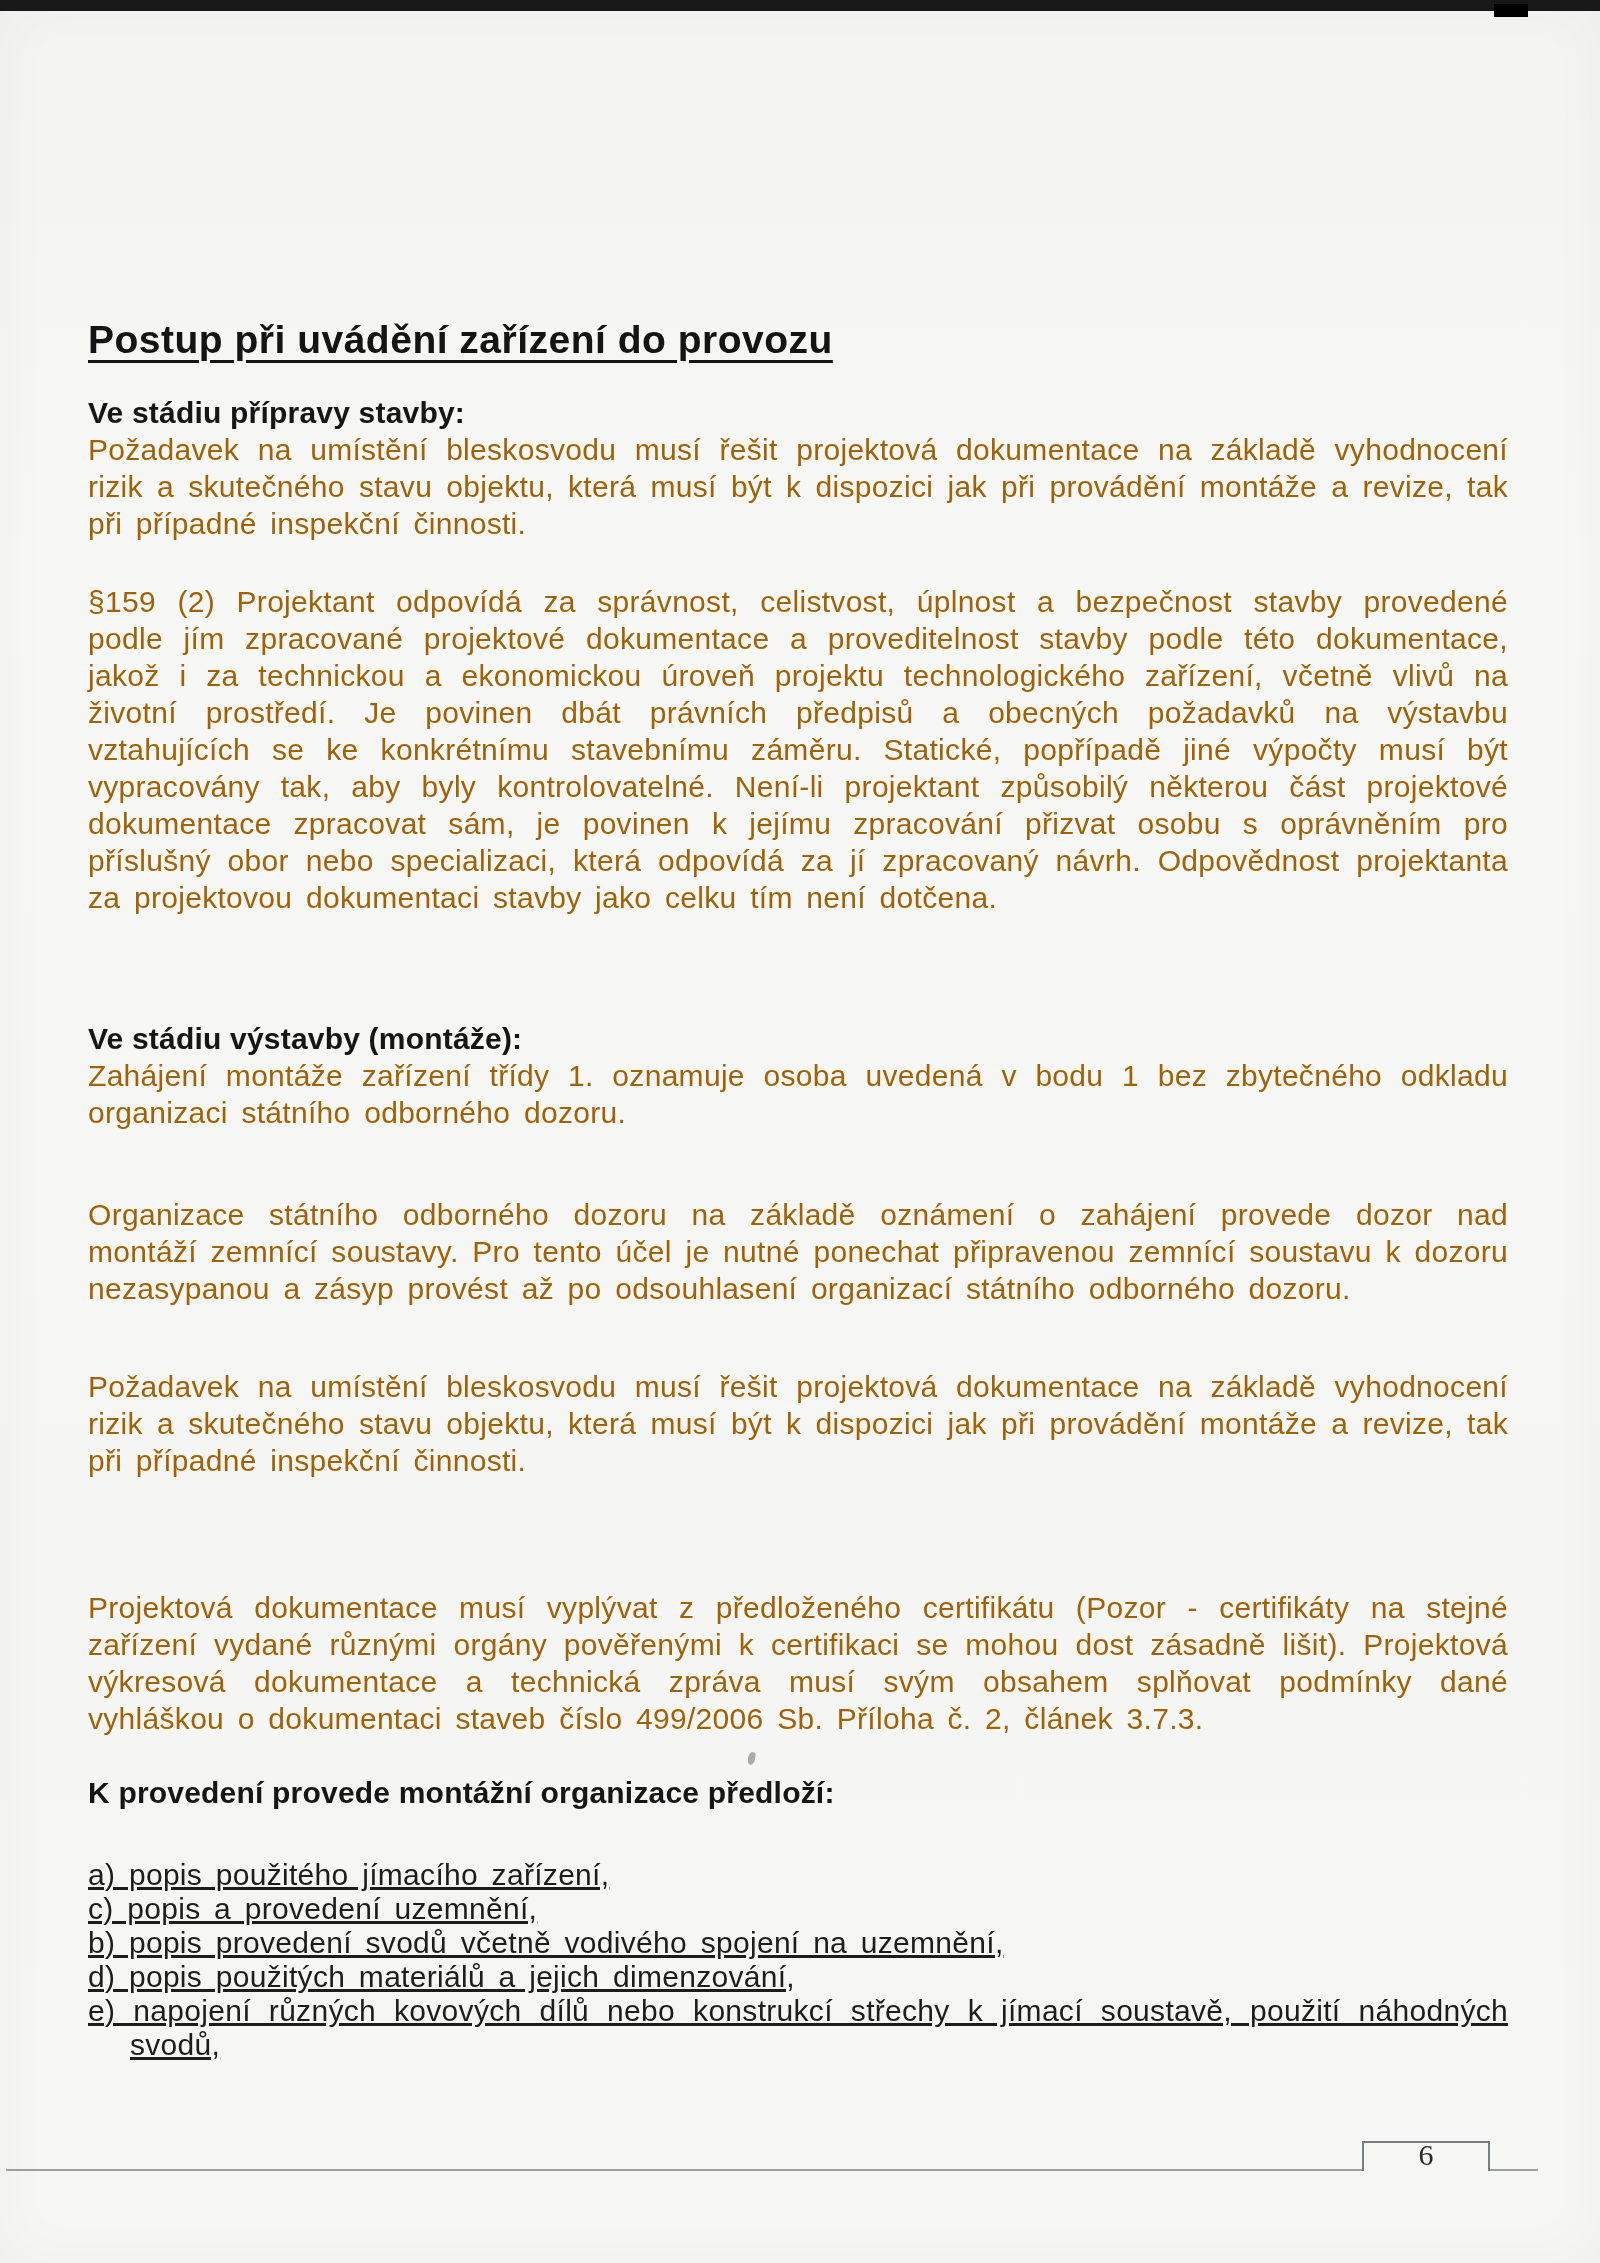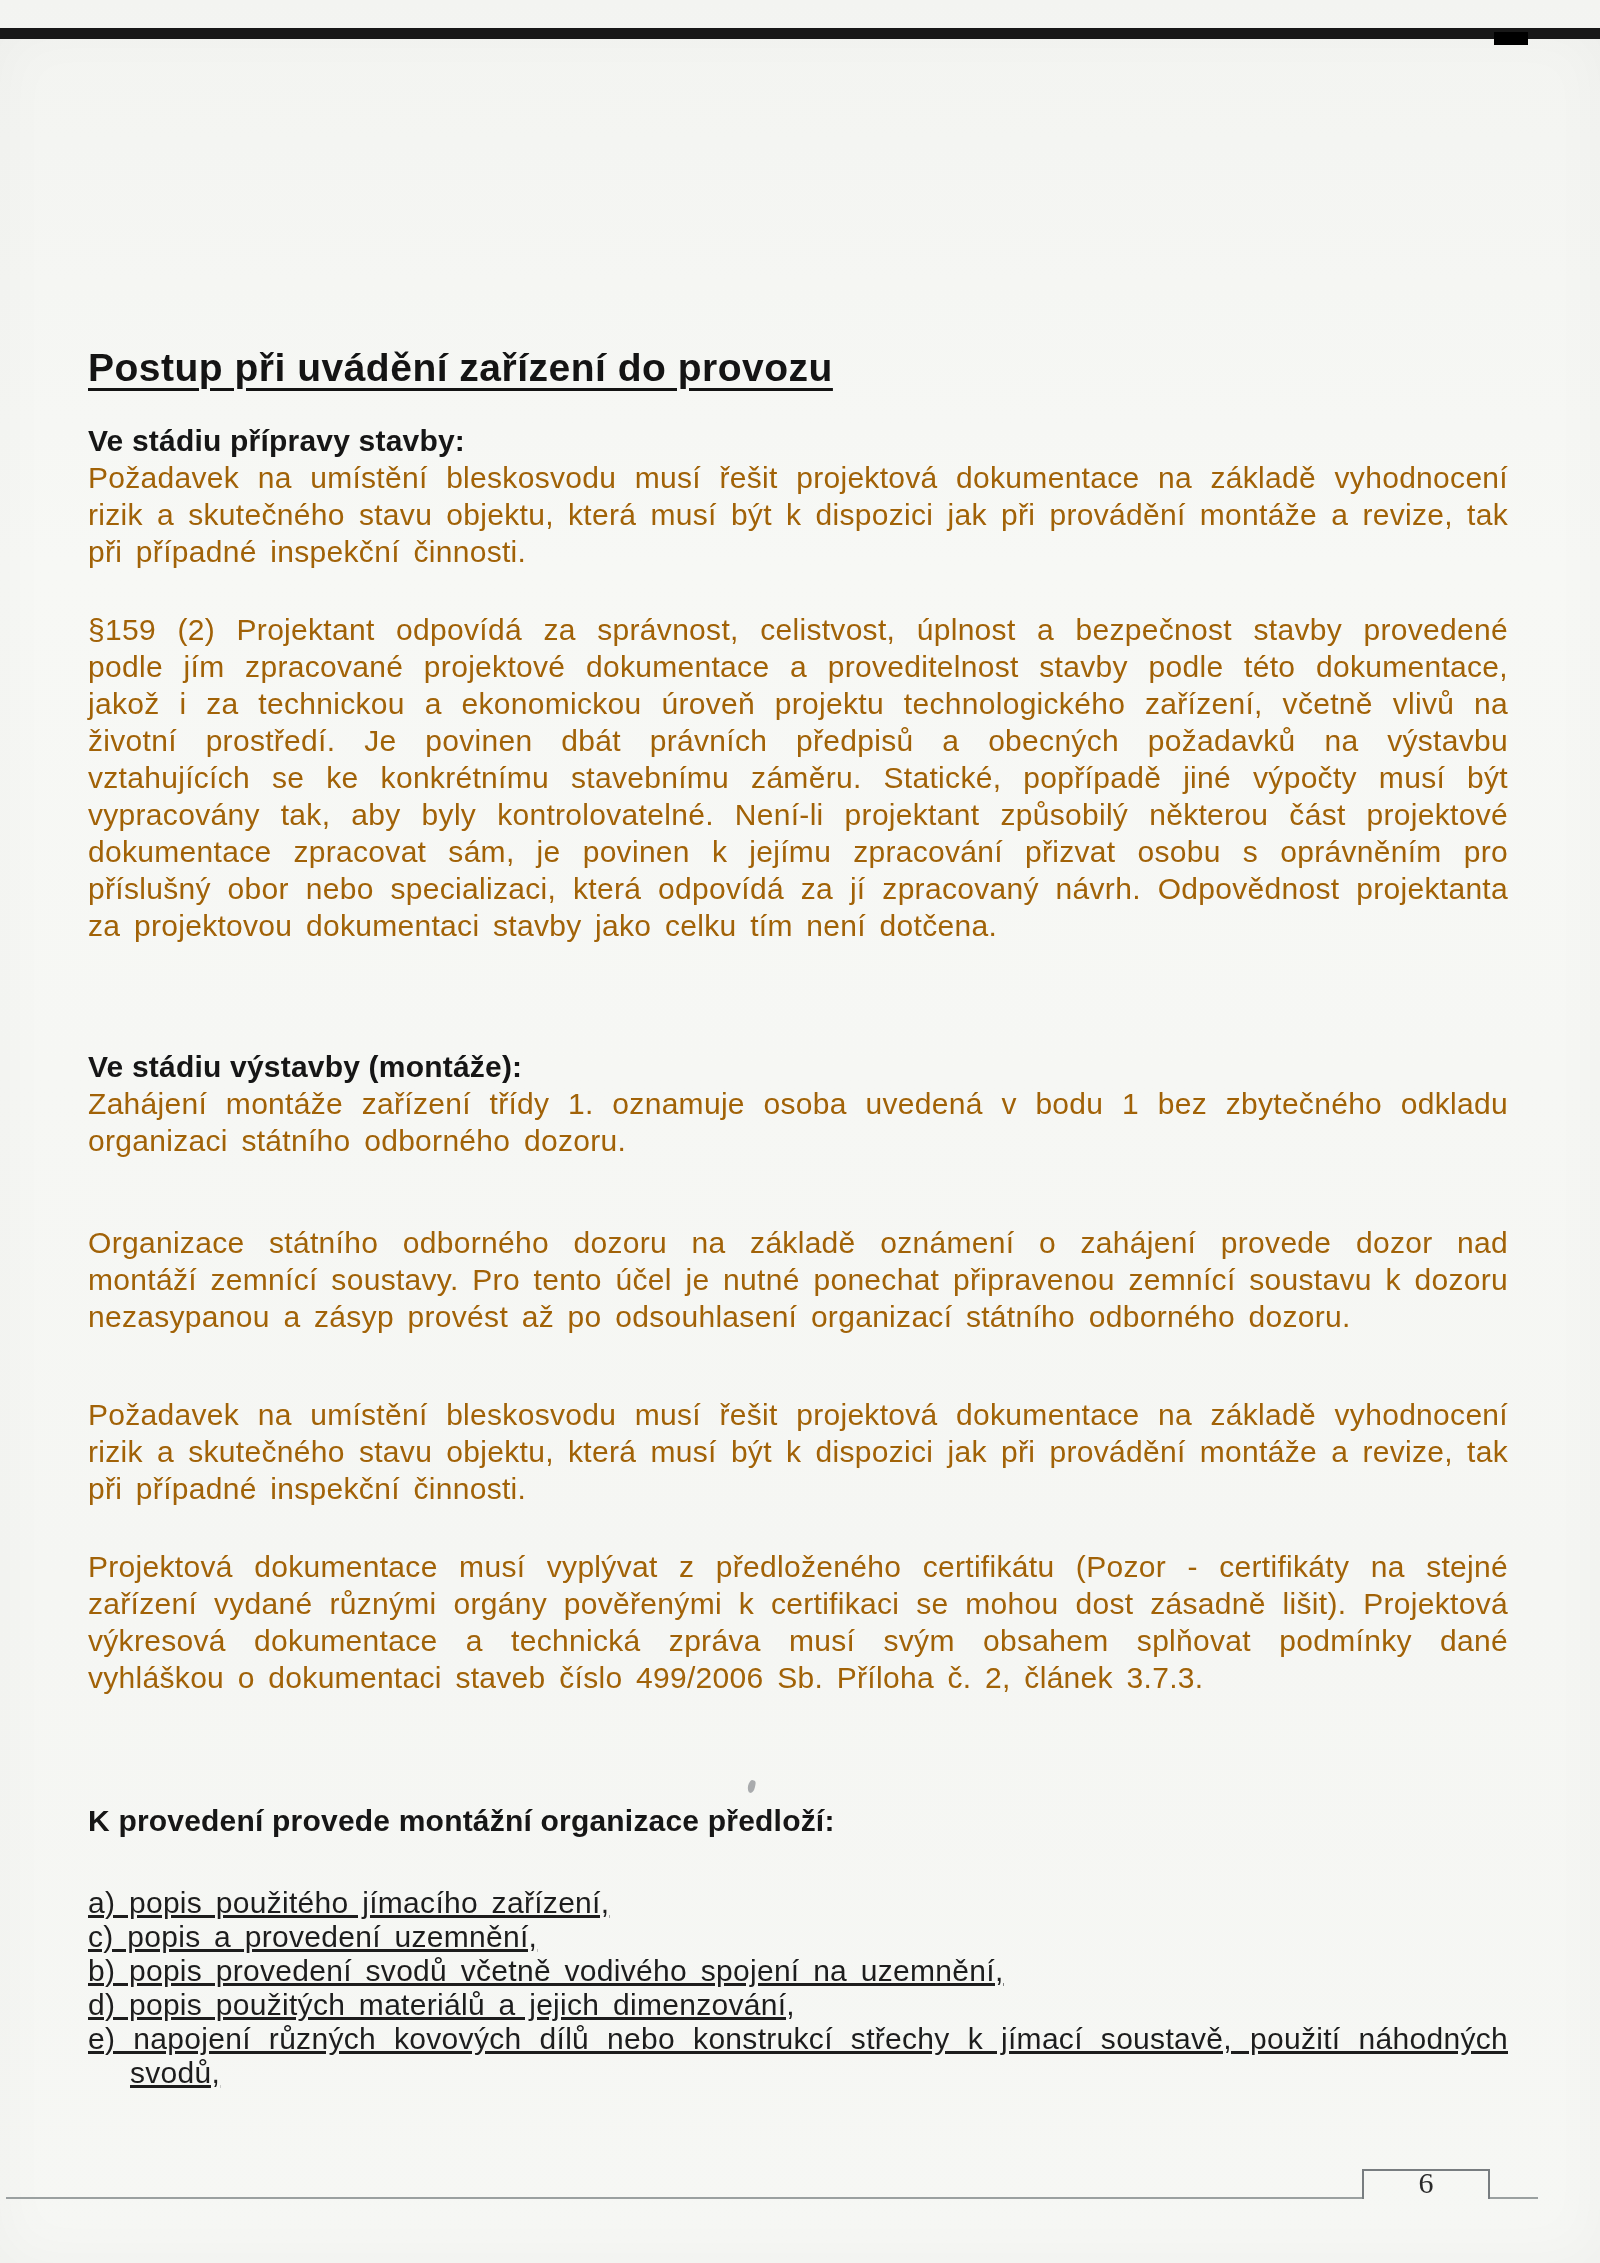--- a/index.html
+++ b/index.html
@@ -4,21 +4,21 @@
 <style>
   * { margin: 0; padding: 0; box-sizing: border-box; }
   html, body { width: 1600px; height: 2263px; }
   body {
     position: relative;
     overflow: hidden;
     background: linear-gradient(180deg, #f3f4f1 0%, #f7f8f5 25%, #f5f6f3 70%, #f6f7f4 100%);
     font-family: "Liberation Sans", sans-serif;
     color: #1b1b1b;
   }
-  .page { position: absolute; inset: 0; box-shadow: inset 0 0 60px rgba(0,0,0,0.03); margin-top: 28px; }
+  .page { position: absolute; inset: 0; box-shadow: inset 0 0 60px rgba(0,0,0,0.03); }
 
   
   .top-edge { position: absolute; top: 0; left: 0; width: 1600px; height: 11px; background: #181818; }
   .top-tick { position: absolute; top: 4px; left: 1494px; width: 34px; height: 13px; background: #000; }
   .speck { position: absolute; left: 748px; top: 1752px; width: 7px; height: 13px; background: #8f9296; border-radius: 60% 40% 60% 60%; transform: rotate(12deg); opacity: .75; }
 
   
   .content { position: absolute; left: 88px; top: 0; width: 1420px; height: 2263px; }
   .block { position: absolute; left: 0; width: 100%; }
 
@@ -71,21 +71,21 @@
     <p class="block para" style="top:583px">§159 (2) Projektant odpovídá za správnost, celistvost, úplnost a bezpečnost stavby provedené podle jím zpracované projektové dokumentace a proveditelnost stavby podle této dokumentace, jakož i za technickou a ekonomickou úroveň projektu technologického zařízení, včetně vlivů na životní prostředí. Je povinen dbát právních předpisů a obecných požadavků na výstavbu vztahujících se ke konkrétnímu stavebnímu záměru. Statické, popřípadě jiné výpočty musí být vypracovány tak, aby byly kontrolovatelné. Není-li projektant způsobilý některou část projektové dokumentace zpracovat sám, je povinen k jejímu zpracování přizvat osobu s oprávněním pro příslušný obor nebo specializaci, která odpovídá za jí zpracovaný návrh. Odpovědnost projektanta za projektovou dokumentaci stavby jako celku tím není dotčena.</p>
 
     <h2 class="block heading" style="top:1020px">Ve stádiu výstavby (montáže):</h2>
 
     <p class="block para" style="top:1057px">Zahájení montáže zařízení třídy 1. oznamuje osoba uvedená v bodu 1 bez zbytečného odkladu organizaci státního odborného dozoru.</p>
 
     <p class="block para" style="top:1196px">Organizace státního odborného dozoru na základě oznámení o zahájení provede dozor nad montáží zemnící soustavy. Pro tento účel je nutné ponechat připravenou zemnící soustavu k dozoru nezasypanou a zásyp provést až po odsouhlasení organizací státního odborného dozoru.</p>
 
     <p class="block para" style="top:1368px">Požadavek na umístění bleskosvodu musí řešit projektová dokumentace na základě vyhodnocení rizik a skutečného stavu objektu, která musí být k dispozici jak při provádění montáže a revize, tak při případné inspekční činnosti.</p>
 
-    <p class="block para" style="top:1520px">Projektová dokumentace musí vyplývat z předloženého certifikátu (Pozor - certifikáty na stejné zařízení vydané různými orgány pověřenými k certifikaci se mohou dost zásadně lišit). Projektová výkresová dokumentace a technická zpráva musí svým obsahem splňovat podmínky dané vyhláškou o dokumentaci staveb číslo 499/2006 Sb. Příloha č. 2, článek 3.7.3.</p>
+    <p class="block para" style="top:1589px">Projektová dokumentace musí vyplývat z předloženého certifikátu (Pozor - certifikáty na stejné zařízení vydané různými orgány pověřenými k certifikaci se mohou dost zásadně lišit). Projektová výkresová dokumentace a technická zpráva musí svým obsahem splňovat podmínky dané vyhláškou o dokumentaci staveb číslo 499/2006 Sb. Příloha č. 2, článek 3.7.3.</p>
 
     <h2 class="block heading" style="top:1774px">K provedení provede montážní organizace předloží:</h2>
 
     <div class="block list" style="top:1858px">
       <div class="list-item">a) popis použitého jímacího zařízení,</div>
       <div class="list-item">c) popis a provedení uzemnění,</div>
       <div class="list-item">b) popis provedení svodů včetně vodivého spojení na uzemnění,</div>
       <div class="list-item">d) popis použitých materiálů a jejich dimenzování,</div>
       <div class="list-item">e) napojení různých kovových dílů nebo konstrukcí střechy k jímací soustavě, použití náhodných svodů,</div>
     </div>

